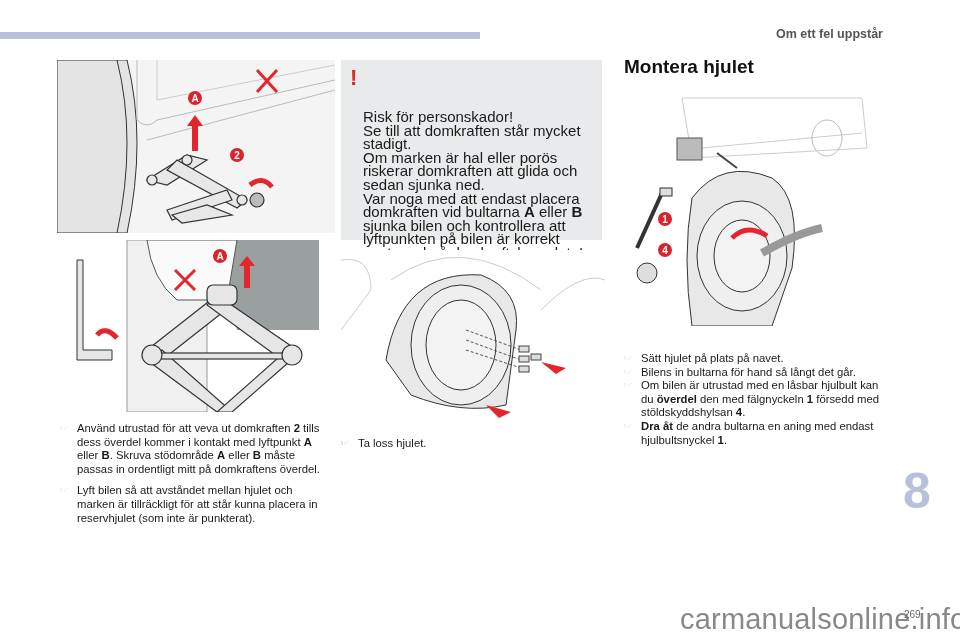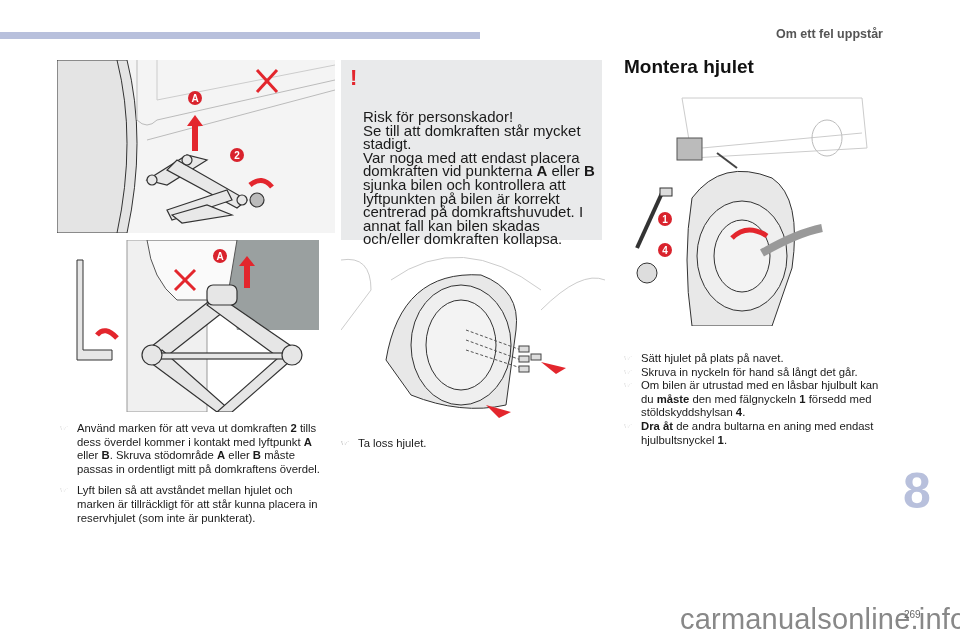--- a/index.html
+++ b/index.html
@@ -113,21 +113,22 @@
       <text x="163" y="20" fill="#fff" font-size="10" font-weight="bold" text-anchor="middle" font-family="Liberation Sans, sans-serif">A</text>
     </g>
   </svg>
 </div>
 
 <div class="warning-box">
   <span class="warning-icon">!</span>
   <div class="warning-text">
     <div>Risk för personskador!</div>
     <div>Se till att domkraften står mycket stadigt.</div>
-    <div><span>Var noga med att endast placera domkraften vid punkterna </span><b>A</b><span> eller </span><b>B</b><span> sjunka bilen och kontrollera att lyftpunkten på bilen är korrekt centrerad på domkraftshuvudet. I annat fall kan bilen skadas och/eller domkraften kollapsa.</span></div>
+    <div>Om marken är hal eller porös riskerar domkraften att glida och sedan sjunka ned.</div>
+    <div><span>Var noga med att endast placera domkraften vid bultarna </span><b>A</b><span> eller </span><b>B</b><span> sjunka bilen och kontrollera att lyftpunkten på bilen är korrekt centrerad på domkraftshuvudet. I annat fall kan bilen skadas och/eller domkraften kollapsa.</span></div>
   </div>
 </div>
 
 <div class="fig" id="fig3">
   <svg width="264" height="170" viewBox="0 0 264 170">
     <rect width="264" height="170" fill="#ffffff"></rect>
     <path d="M0 10 Q30 5 30 40 L0 80" fill="none" stroke="#ccc"></path>
     <path d="M50 30 Q120 -20 200 40" fill="none" stroke="#ccc"></path>
     <path d="M200 60 Q240 20 264 30" fill="none" stroke="#ccc"></path>
     <path d="M45 110 Q60 20 140 25 Q180 40 175 80 L165 155 Q120 165 70 145 Z" fill="#e8e8e8" stroke="#333"></path>
@@ -175,29 +176,29 @@
     <g>
       <circle cx="43" cy="162" r="7" fill="#d9232d"></circle>
       <text x="43" y="166" fill="#fff" font-size="10" font-weight="bold" text-anchor="middle" font-family="Liberation Sans, sans-serif">4</text>
     </g>
   </svg>
 </div>
 
 <div class="heading">Montera hjulet</div>
 
 <div class="bullets" id="bullets1">
-    <div class="item"><span class="bullet">☞</span><span>Använd marken för att veva ut domkraften </span><b>2</b><span> tills dess överdel kommer i kontakt med lyftpunkt </span><b>A</b><span> eller </span><b>B</b><span>. Skruva stödområde </span><b>A</b><span> eller </span><b>B</b><span> måste passas in ordentligt mitt på domkraftens överdel.</span></div>
+    <div class="item"><span class="bullet">☞</span><span>Använd utrustad för att veva ut domkraften </span><b>2</b><span> tills dess överdel kommer i kontakt med lyftpunkt </span><b>A</b><span> eller </span><b>B</b><span>. Skruva stödområde </span><b>A</b><span> eller </span><b>B</b><span> måste passas in ordentligt mitt på domkraftens överdel.</span></div>
     <div class="item"><span class="bullet">☞</span><span>Lyft bilen så att avståndet mellan hjulet och marken är tillräckligt för att står kunna placera in reservhjulet (som inte är punkterat).</span></div>
   </div>
 <div class="bullets" id="bullets2">
     <div class="item"><span class="bullet">☞</span></div>
     <div class="item"><span class="bullet">☞</span><span>Ta loss hjulet.</span></div>
   </div>
 <div class="bullets" id="bullets3">
     <div class="item"><span class="bullet">☞</span><span>Sätt hjulet på plats på navet.</span></div>
-    <div class="item"><span class="bullet">☞</span><span>Skruva in nyckeln för hand så långt det går.</span></div>
-    <div class="item"><span class="bullet">☞</span><span>Om bilen är utrustad med en låsbar hjulbult kan du </span><b>måste</b><span> den med fälgnyckeln </span><b>1</b><span> försedd med stöldskyddshylsan </span><b>4</b><span>.</span></div>
+    <div class="item"><span class="bullet">☞</span><span>Bilens in bultarna för hand så långt det går.</span></div>
+    <div class="item"><span class="bullet">☞</span><span>Om bilen är utrustad med en låsbar hjulbult kan du </span><b>överdel</b><span> den med fälgnyckeln </span><b>1</b><span> försedd med stöldskyddshylsan </span><b>4</b><span>.</span></div>
     <div class="item"><span class="bullet">☞</span><b>Dra åt</b><span> de andra bultarna en aning med endast hjulbultsnyckel </span><b>1</b><span>.</span></div>
   </div>
 
 <div class="chapter-num">8</div>
 <div class="watermark">carmanualsonline.info</div>
 <div class="page-num">269</div>
 
 </body></html>

